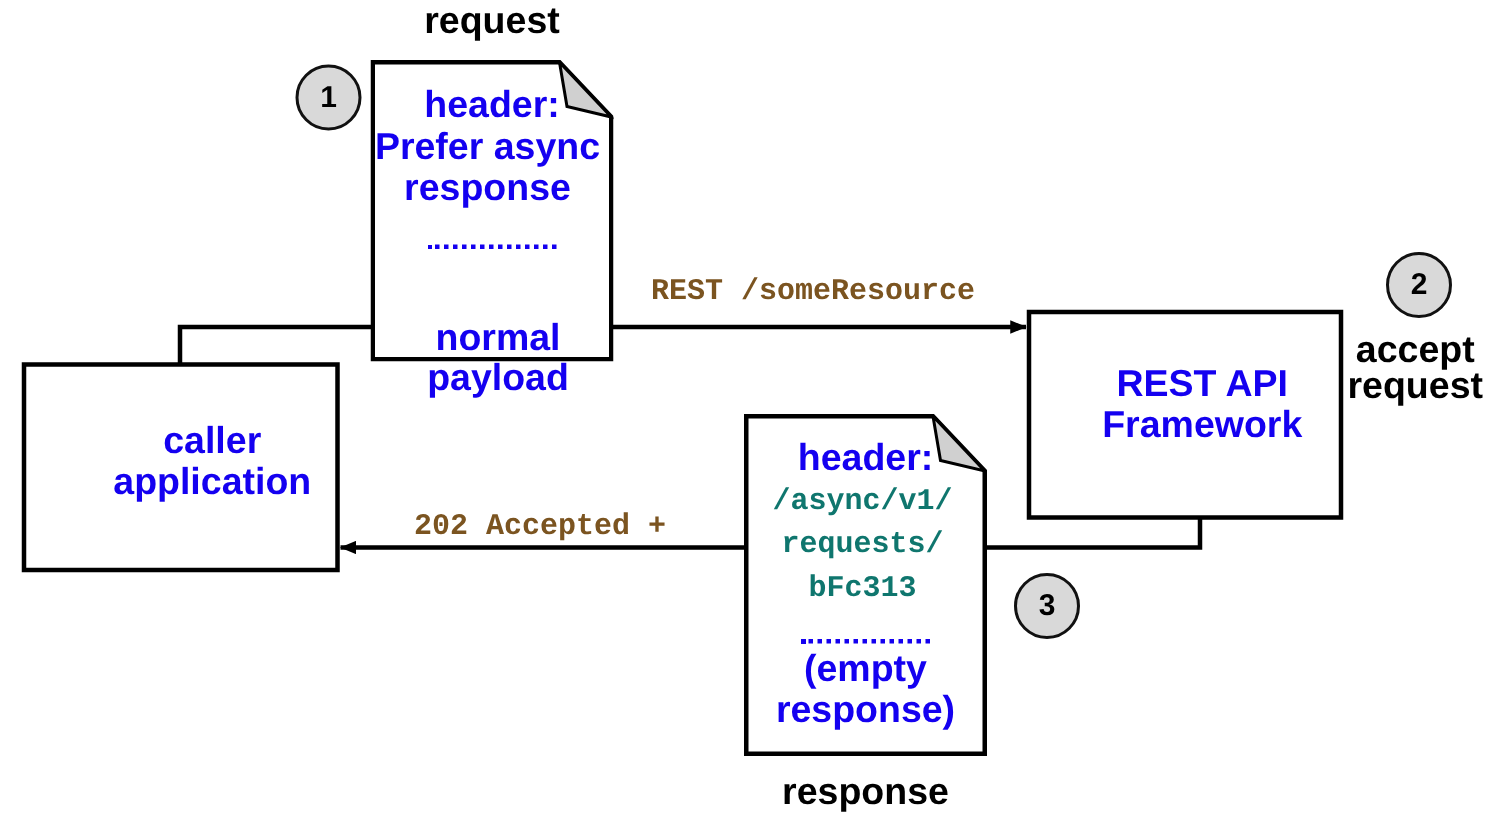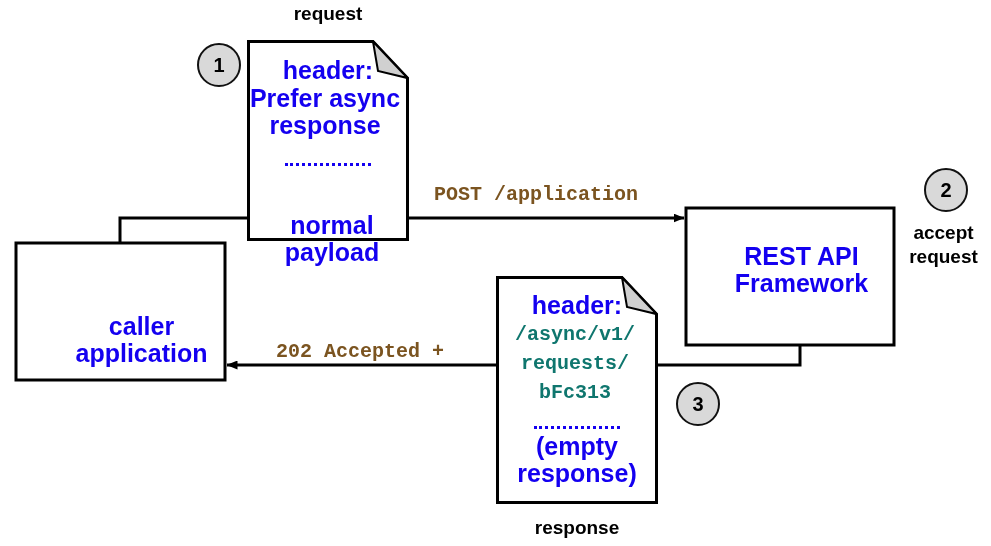--- a/index.html
+++ b/index.html
@@ -21,21 +21,21 @@
     top: 0;
     width: 991px;
     height: 546px;
   }
   .abs { position: absolute; }
 
   
   .plain-label {
     color: #000000;
     font-weight: bold;
-    font-size: 19px;
+    font-size: 25px;
     font-family: "Liberation Sans", sans-serif;
     text-align: center;
     line-height: 24px;
     white-space: pre-line;
   }
 
   
   .blue-text {
     color: #1400F0;
     font-weight: bold;
@@ -108,21 +108,21 @@
     </g>
 
     <g>
       <path d="M800,345 L800,365 L227,365" fill="none" stroke="#000000" stroke-width="3" marker-end="url(#arrowL)"></path>
     </g>
   </svg>
 
   <svg class="layer" viewBox="0 0 991 546" xmlns="http://www.w3.org/2000/svg">
     <rect x="16" y="243" width="209" height="137" fill="#ffffff" stroke="#000000" stroke-width="3"></rect>
   </svg>
-  <div class="abs blue-text" style="left:16px; top:281px; width:251px;margin-top:32px;">caller
+  <div class="abs blue-text" style="left:16px; top:281px; width:251px;">caller
 application</div>
 
   <svg class="layer" viewBox="0 0 991 546" xmlns="http://www.w3.org/2000/svg">
     <rect x="686" y="208" width="208" height="137" fill="#ffffff" stroke="#000000" stroke-width="3"></rect>
   </svg>
   <div class="abs blue-text" style="left:686px; top:243px; width:231px;">REST API
 Framework</div>
 
   <div class="abs" style="left:247px; top:40px; width:162px; height:201px;">
     <svg width="162" height="201" viewBox="0 0 162 201" xmlns="http://www.w3.org/2000/svg">
@@ -150,21 +150,21 @@
   <div class="abs blue-text" style="left:496px; top:292px; width:162px;">header:</div>
   <div class="abs blue-mono" style="left:494px; top:320px; width:162px;">/async/v1/
 requests/
 bFc313</div>
   <div class="abs dot-sep" style="left:534px; top:426px; width:86px;"></div>
   <div class="abs blue-text" style="left:496px; top:433px; width:162px;">(empty
 response)</div>
 
   <div class="abs plain-label" style="left:486px; top:516px; width:182px;">response</div>
 
-  <div class="abs brown-mono" style="left:434px; top:183px;">POST /application</div>
+  <div class="abs brown-mono" style="left:434px; top:183px;">REST /someResource</div>
 
   <div class="abs brown-mono" style="left:276px; top:340px;">202 Accepted +</div>
 
   <div class="abs plain-label" style="left:896px; top:221px; width:95px; text-align:center;">accept
 request</div>
 
   <div class="abs step-circle" style="left:197px; top:43px;">1</div>
 
   <div class="abs step-circle" style="left:924px; top:168px;">2</div>
 

